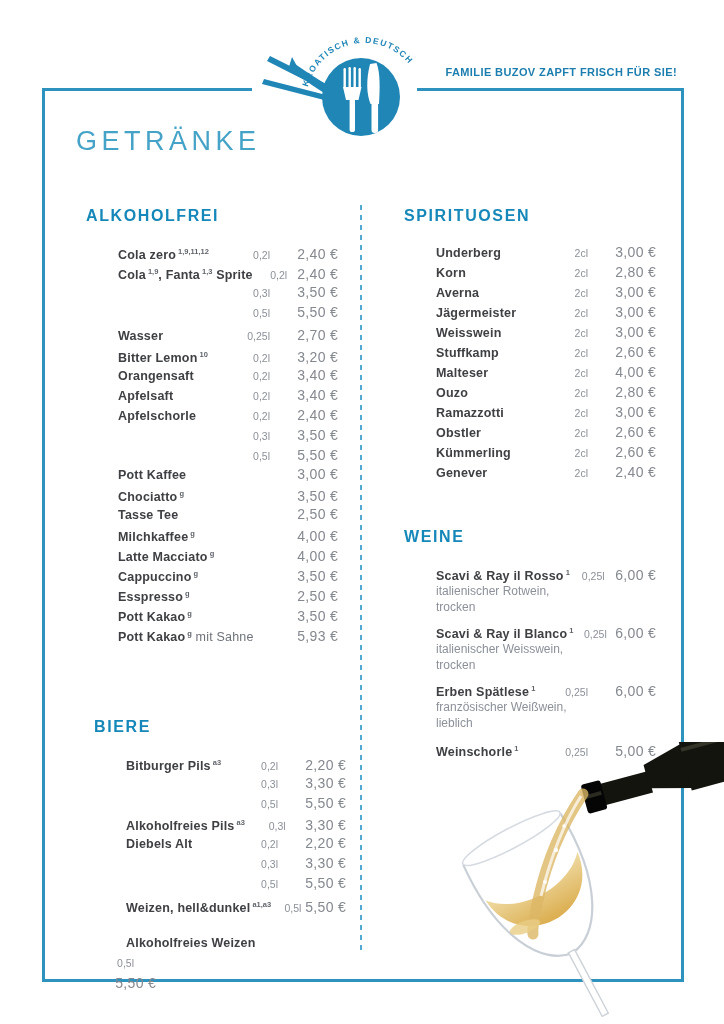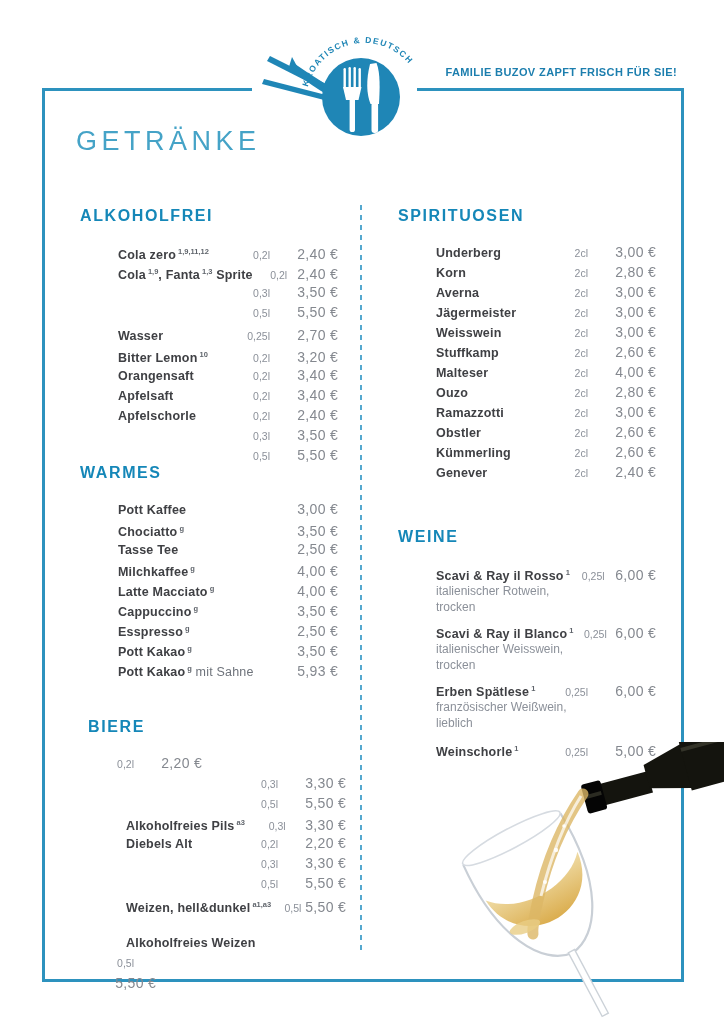--- a/index.html
+++ b/index.html
@@ -26,21 +26,21 @@
     position:absolute;left:360px;top:205px;width:2px;height:748px;z-index:2;
     background:repeating-linear-gradient(to bottom,#55a8cf 0 5px,transparent 5px 10px);
   }
   .section{position:absolute;z-index:3;}
   #sec-alkoholfrei{left:80px;top:207px;width:258px;}
   #sec-warmes{left:80px;top:464px;width:258px;}
   #sec-biere{left:88px;top:718px;width:258px;}
   #sec-spirituosen{left:398px;top:207px;width:258px;}
   #sec-weine{left:398px;top:528px;width:258px;}
   .sec-title{
-    margin:0 0 17px 0;font-size:16px;font-weight:700;letter-spacing:1.6px;color:#1587b8;
+    margin:0 0 17px 6px;font-size:16px;font-weight:700;letter-spacing:1.6px;color:#1587b8;
   }
   .row{display:flex;height:20px;line-height:20px;align-items:baseline;}
   .nm{flex:1;padding-left:38px;font-size:12.5px;font-weight:700;color:#3f4044;white-space:nowrap;letter-spacing:.2px;}
   .nm sup{font-size:7.5px;font-weight:600;color:#60656c;margin-left:2px;letter-spacing:0;}
   .nm .muted{font-weight:400;color:#6e737b;}
   .qty{width:46px;text-align:right;font-size:10.5px;color:#8b9099;}
   .pr{width:68px;text-align:right;font-size:14px;color:#84888f;letter-spacing:.3px;}
   .desc{padding-left:38px;font-size:12px;color:#8b9099;line-height:16px;}
   .wine-photo{position:absolute;left:440px;top:742px;z-index:5;}
 </style>
@@ -139,21 +139,20 @@
         <span class="pr">3,50 €</span>
       </div>
       <div class="row">
         <span class="nm"></span>
         <span class="qty">0,5l</span>
         <span class="pr">5,50 €</span>
       </div>
     </div>
 </div>
 <div class="section" id="sec-warmes">
-  <h2 class="sec-title">WARMES</h2>
   <div class="rows">
       <div class="row">
         <span class="nm"><span>Pott Kaffee</span></span>
         <span class="qty"></span>
         <span class="pr">3,00 €</span>
       </div>
       <div class="row">
         <span class="nm"><span>Chociatto</span><sup>g</sup></span>
         <span class="qty"></span>
         <span class="pr">3,50 €</span>
@@ -192,20 +191,21 @@
         <span class="nm"><span>Pott Kakao</span><sup>g</sup><span class="muted"> mit Sahne</span></span>
         <span class="qty"></span>
         <span class="pr">5,93 €</span>
       </div>
     </div>
 </div>
 <div class="section" id="sec-biere">
   <h2 class="sec-title">BIERE</h2>
   <div class="rows">
       <div class="row">
+        <span class="nm"><span>Bitburger Pils</span><sup>a3</sup></span>
         <span class="qty">0,2l</span>
         <span class="pr">2,20 €</span>
       </div>
       <div class="row">
         <span class="nm"></span>
         <span class="qty">0,3l</span>
         <span class="pr">3,30 €</span>
       </div>
       <div class="row">
         <span class="nm"></span>

